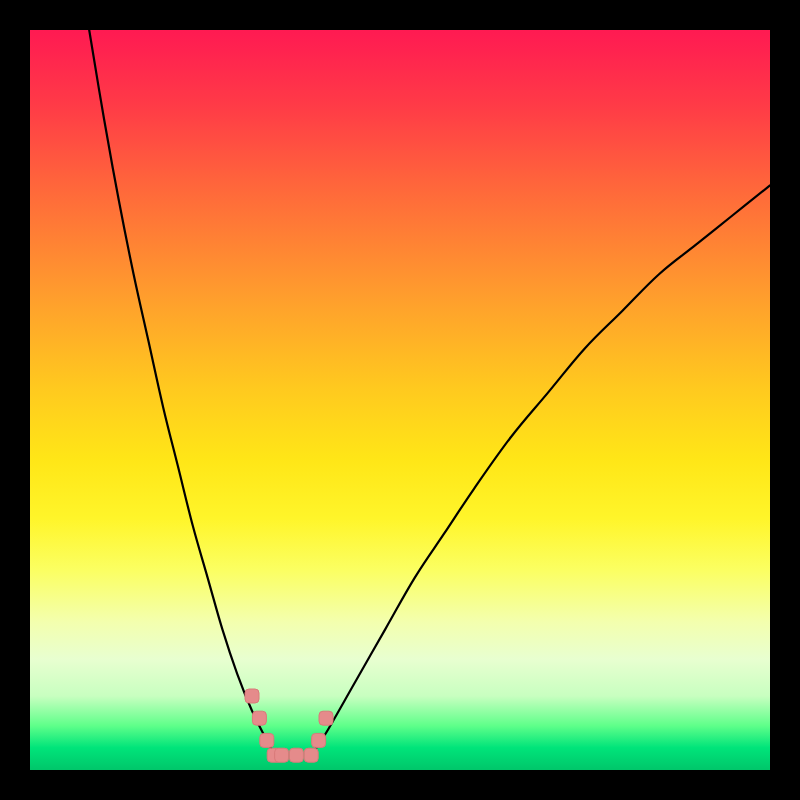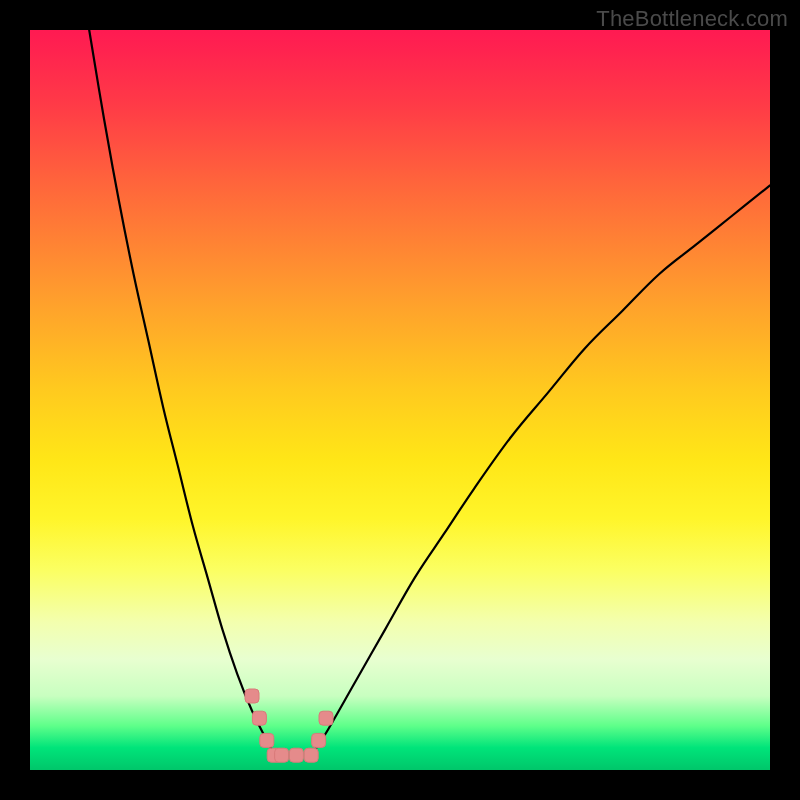--- a/index.html
+++ b/index.html
@@ -58,21 +58,20 @@
     top: 0;
     width: 740px;
     height: 740px;
     overflow: visible;
   }
 </style>
 </head>
 <body>
 
 <div class="frame">
-  <div class="watermark">TheBottleneck.com</div>
   <div class="plot">
     <svg class="curves" viewBox="0 0 740 740">
       <path id="left-branch" fill="none" stroke-width="2.2" stroke-linecap="round" d="M 59.2 0 C 61.864000000000004 15.983999999999991, 68.672 58.16399999999997, 74 88.79999999999995 C 79.328 119.43599999999994, 83.472 142.22799999999992, 88.8 170.19999999999993 C 94.128 198.17199999999994, 98.272 218.89199999999997, 103.60000000000001 244.2 C 108.92800000000001 269.508, 113.072 286.824, 118.4 310.8 C 123.72800000000001 334.776, 127.87199999999999 354.75600000000003, 133.2 377.40000000000003 C 138.528 400.04400000000004, 142.672 415.288, 148 436.6 C 153.328 457.91200000000003, 157.472 475.81999999999994, 162.8 495.79999999999995 C 168.12800000000001 515.78, 172.272 528.952, 177.6 547.6 C 182.928 566.248, 187.072 582.084, 192.4 599.4 C 197.728 616.716, 201.872 629.1479999999999, 207.20000000000002 643.8 C 212.52800000000002 658.452, 216.672 668.8119999999999, 222 680.8 C 227.328 692.788, 232.804 702.408, 236.8 710.4 C 240.79600000000002 718.3919999999999, 242.86800000000002 722.5360000000001, 244.20000000000002 725.2" stroke="#000000"></path>
       <path id="right-branch" fill="none" stroke-width="2.2" stroke-linecap="round" d="M 281.2 725.2 C 283.864 721.2040000000001, 288.008 716.32, 296 703 C 303.992 689.68, 314.944 669.8480000000001, 325.6 651.2 C 336.25600000000003 632.552, 344.544 618.048, 355.2 599.4 C 365.856 580.752, 374.144 564.916, 384.8 547.6 C 395.456 530.284, 403.744 519.184, 414.40000000000003 503.2 C 425.05600000000004 487.216, 432.012 476.116, 444 458.8 C 455.988 441.48400000000004, 467.68 424.31600000000003, 481 407 C 494.32 389.68399999999997, 504.68 378.58399999999995, 518 362.59999999999997 C 531.32 346.616, 541.68 332.85200000000003, 555 318.20000000000005 C 568.32 303.54800000000006, 578.68 294.52, 592 281.2 C 605.32 267.88, 615.68 256.188, 629 244.2 C 642.32 232.212, 652.68 225.25600000000003, 666 214.60000000000002 C 679.32 203.94400000000002, 689.68 195.656, 703 185 C 716.32 174.344, 733.34 160.72799999999998, 740 155.39999999999998" stroke="#000000"></path>
       <g id="markers">
           <rect x="215" y="659" width="14" height="14" rx="4" fill="#e58b8b" stroke="#d97a7a" stroke-width="1"></rect>
           <rect x="222.4" y="681.2" width="14" height="14" rx="4" fill="#e58b8b" stroke="#d97a7a" stroke-width="1"></rect>
           <rect x="229.8" y="703.4" width="14" height="14" rx="4" fill="#e58b8b" stroke="#d97a7a" stroke-width="1"></rect>
           <rect x="237.20000000000002" y="718.2" width="14" height="14" rx="4" fill="#e58b8b" stroke="#d97a7a" stroke-width="1"></rect>
           <rect x="244.60000000000002" y="718.2" width="14" height="14" rx="4" fill="#e58b8b" stroke="#d97a7a" stroke-width="1"></rect>

